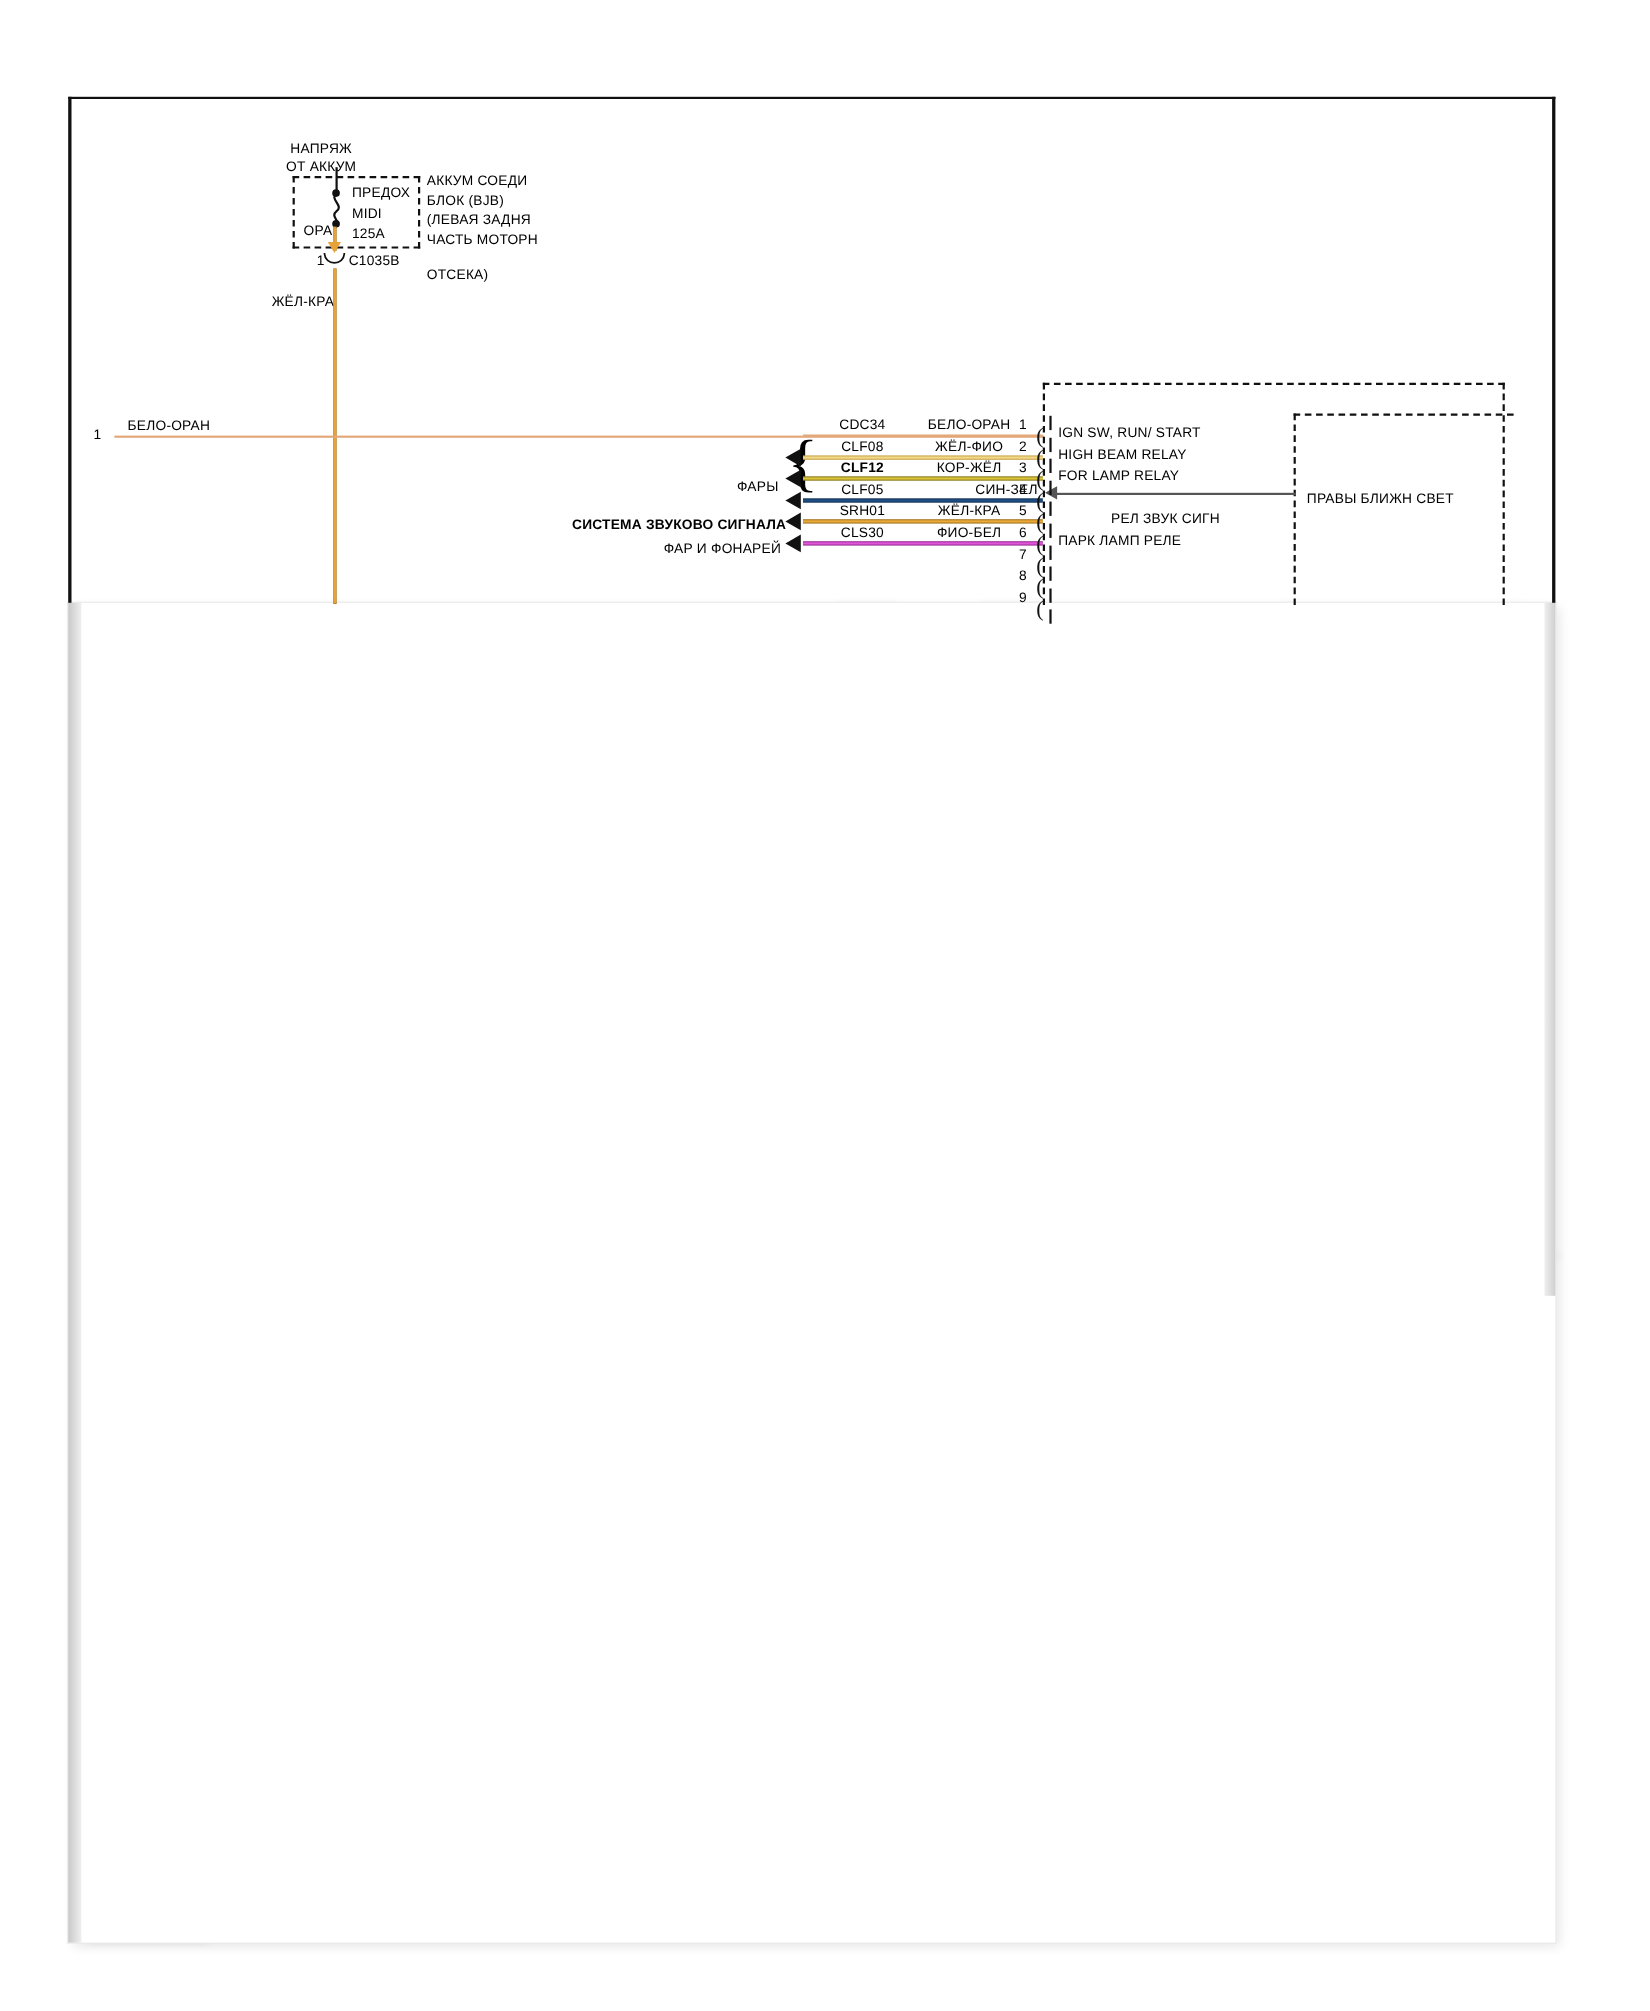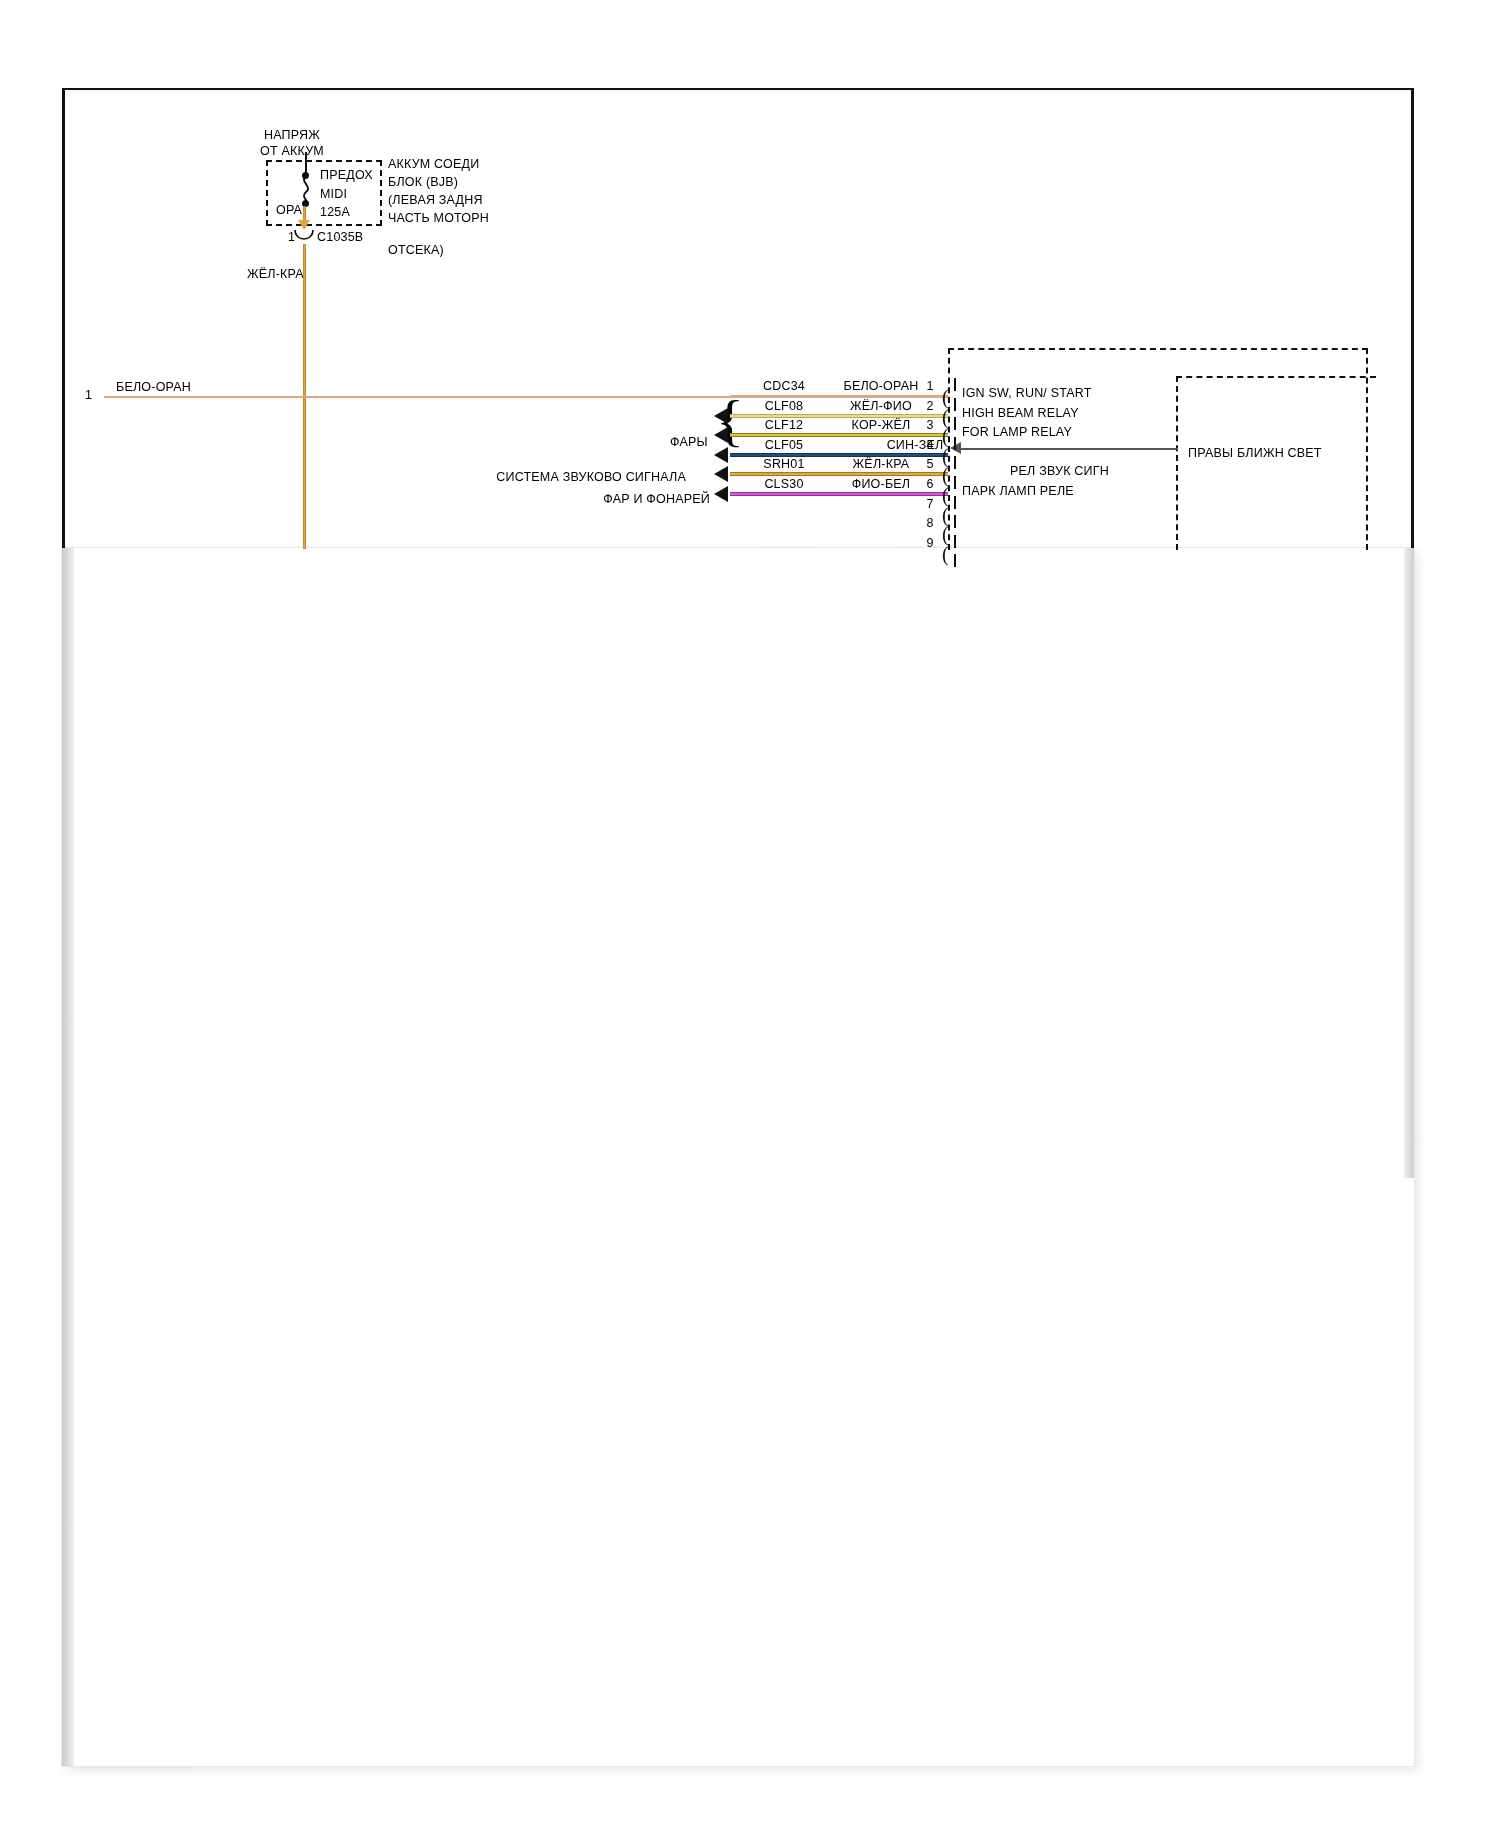--- a/index.html
+++ b/index.html
@@ -206,40 +206,40 @@
 <div class="dash-t" style="left:1176px;top:376px;width:200px;"></div>
 <div class="dash-l" style="left:1176px;top:376px;height:174px;"></div>
 
 <div class="lbl" style="left:1188px;top:446px;font-size:12.5px;">ПРАВЫ БЛИЖН СВЕТ</div>
 
 <div class="wire" style="left:960px;top:448px;width:218px;height:2px;background:#555;"></div>
 <div style="position:absolute;left:950px;top:442px;width:0;height:0;border-top:6px solid transparent;border-bottom:6px solid transparent;border-right:11px solid #555;"></div>
 
 <div class="brace" style="left:716px;top:392px;">{</div>
 <div class="lbl" style="left:670px;top:435px;">ФАРЫ</div>
-<div class="lbl rt" style="left:496px;top:470px;width:190px;">СИСТЕМА ЗВУКОВО СИГНАЛА</div>
+<div class="lbl rt" style="left:520px;top:470px;width:190px;font-weight:bold;">СИСТЕМА ЗВУКОВО СИГНАЛА</div>
 <div class="lbl rt" style="left:520px;top:492px;width:190px;">ФАР И ФОНАРЕЙ</div>
 
 <div id="conn-rows">
     <div class="wire w-belo-oran" style="left: 730px; top: 395px; width: 218px; height: 2px;"></div>
     <div class="lbl ctr" style="left: 742px; top: 379px; width: 84px;">CDC34</div>
     <div class="lbl ctr" style="left: 838px; top: 379px; width: 86px;">БЕЛО-ОРАН</div>
     <div class="lbl ctr" style="left: 922px; top: 379px; width: 16px;">1</div>
     <div class="pinmark" style="left: 942px; top: 387px;">(</div>
     <div class="lbl" style="left: 962px; top: 386px;">IGN SW, RUN/ START</div>
     <div class="wire w-zhelfio" style="left: 730px; top: 414.6px; width: 218px; height: 2px;"></div>
     <div class="arrowL" style="left: 714px; top: 407.6px;"></div>
     <div class="lbl ctr" style="left: 742px; top: 398.6px; width: 84px;">CLF08</div>
     <div class="lbl ctr" style="left: 838px; top: 398.6px; width: 86px;">ЖЁЛ-ФИО</div>
     <div class="lbl ctr" style="left: 922px; top: 398.6px; width: 16px;">2</div>
     <div class="pinmark" style="left: 942px; top: 406.6px;">(</div>
     <div class="lbl" style="left: 962px; top: 405.6px;">HIGH BEAM RELAY</div>
     <div class="wire w-korzhel" style="left: 730px; top: 434.2px; width: 218px; height: 2px;"></div>
     <div class="arrowL" style="left: 714px; top: 427.2px;"></div>
-    <div class="lbl ctr" style="left: 742px; top: 418.2px; width: 84px;">CLF12</div>
+    <div class="lbl ctr" style="left: 742px; top: 418.2px; width: 84px; font-weight: bold;">CLF12</div>
     <div class="lbl ctr" style="left: 838px; top: 418.2px; width: 86px;">КОР-ЖЁЛ</div>
     <div class="lbl ctr" style="left: 922px; top: 418.2px; width: 16px;">3</div>
     <div class="pinmark" style="left: 942px; top: 426.2px;">(</div>
     <div class="lbl" style="left: 962px; top: 425.2px;">FOR LAMP RELAY</div>
     <div class="wire w-sinzel" style="left: 730px; top: 453.8px; width: 218px; height: 2px;"></div>
     <div class="arrowL" style="left: 714px; top: 446.8px;"></div>
     <div class="lbl ctr" style="left: 742px; top: 437.8px; width: 84px;">CLF05</div>
     <div class="lbl ctr" style="left: 872px; top: 437.8px; width: 86px;">СИН-ЗЕЛ</div>
     <div class="lbl ctr" style="left: 922px; top: 437.8px; width: 16px;">4</div>
     <div class="pinmark" style="left: 942px; top: 445.8px;">(</div>

